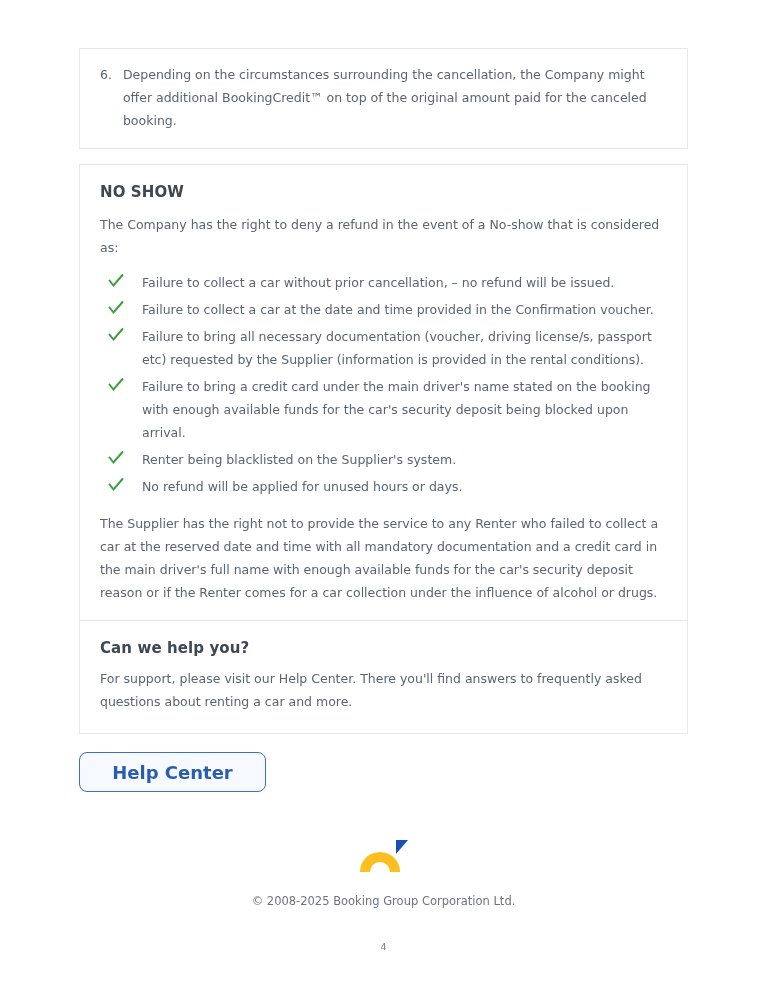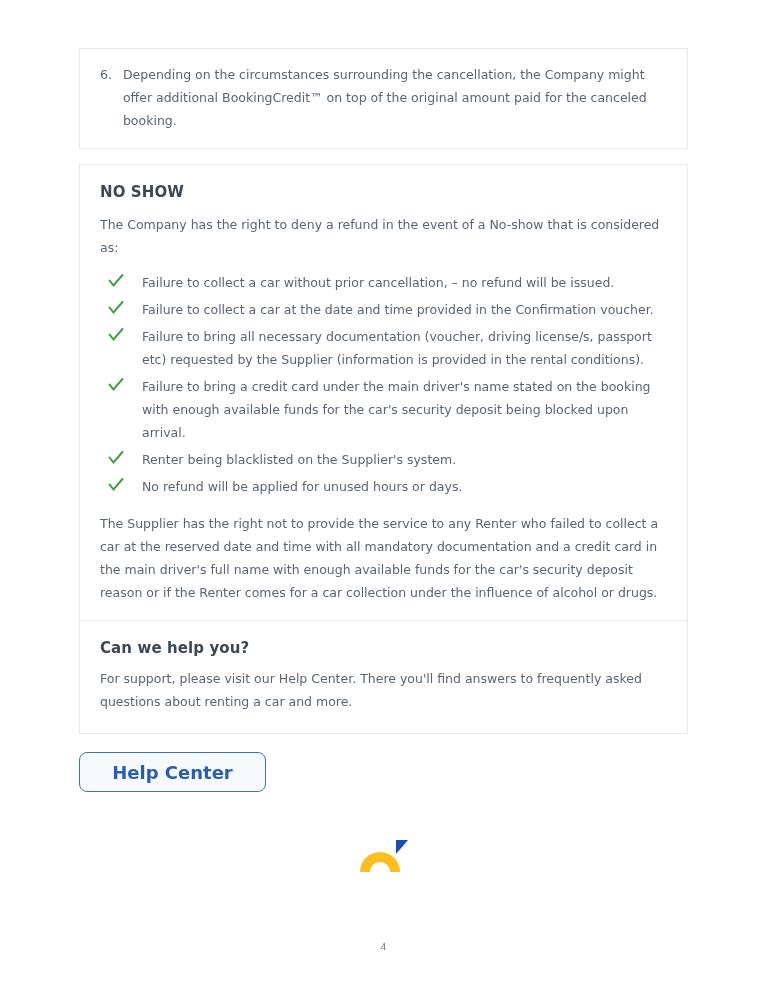--- a/index.html
+++ b/index.html
@@ -234,16 +234,17 @@
 
   <button class="help-btn">Help Center</button>
 
   <div class="logo">
     <svg width="56" height="44" viewBox="0 0 56 44">
       <path d="M4 42 A20 20 0 1 1 44 42 L34 42 A10 10 0 1 0 14 42 Z" fill="#fdbe1f"></path>
       <path d="M40 10 L52 10 L40 24 Z" fill="#1a4fb4"></path>
     </svg>
   </div>
 
+  <div class="copyright">© 2008-2025 Booking Group Corporation Ltd.</div>
 
   <div class="page-number">4</div>
 
 </div>
 
 </body></html>

